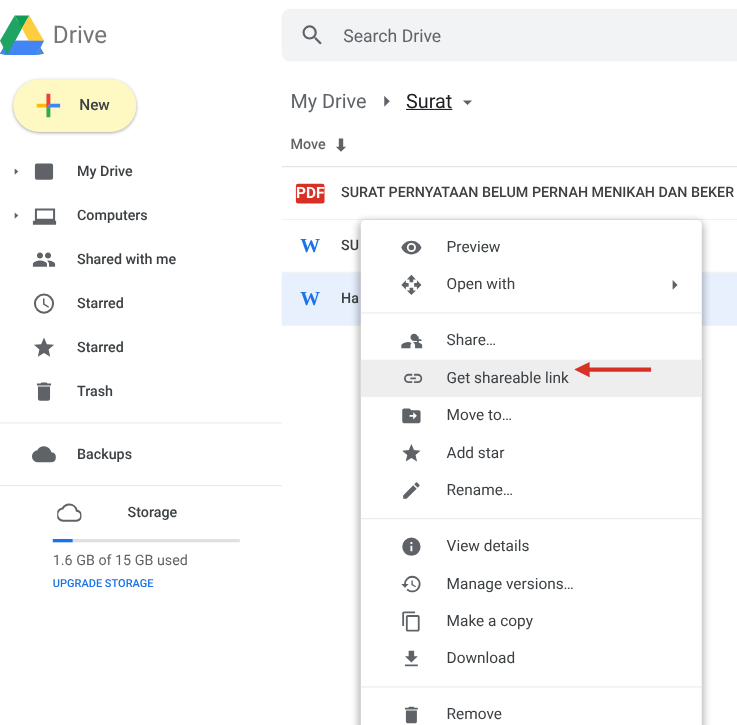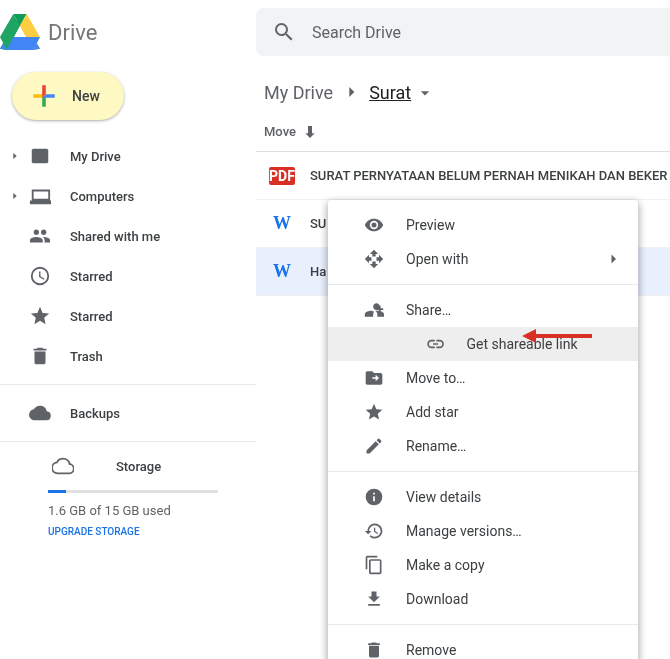--- a/index.html
+++ b/index.html
@@ -32,21 +32,21 @@
   .colhead { display:flex; align-items:center; padding-left:8px; height:40px; border-bottom:1px solid #e0e0e0; font-size:13px; color:#5f6368; font-weight:500;}
   .colhead svg { margin-left:6px; fill:#5f6368;}
   .row { display:flex; align-items:center; height:48px; padding-left:16px; border-bottom:1px solid #f1f1f1; cursor:pointer;}
   .row .ficon { width:20px; height:20px; display:flex; align-items:center; justify-content:center;}
   .row .fname { margin-left:18px; font-size:13px; color:#3c4043; font-weight:500; white-space:nowrap; overflow:hidden;}
   .row.sel { background:#e8f0fe; }
   .ctx { position:absolute; left:328px; top:200px; width:310px; background:#fff; border-radius:4px; box-shadow:0 2px 6px 2px rgba(0,0,0,.15), 0 4px 10px rgba(0,0,0,.2); padding:8px 0; }
   .ctx .mi { display:flex; align-items:center; height:34px; padding-left:36px; cursor:pointer; position:relative;}
   .ctx .mi .mic { width:20px; height:20px; fill:#5f6368; display:flex; align-items:center; justify-content:center;}
   .ctx .mi .mil { margin-left:22px; font-size:14px; color:#3c4043;}
-  .ctx .mi.hl { background:#eeeeee;justify-content:center; }
+  .ctx .mi.hl { background:#eeeeee; }
   .ctx .mi .sub { position:absolute; right:16px; fill:#5f6368;}
   .ctx .sep { height:1px; background:#e8eaed; margin:8px 0;}
   .arrow { position:absolute; left:522px; top:326px; }
   .pdf-badge { width:36px; height:18px; background:#d93025; border-radius:2px; color:#fff; font-size:14px; font-weight:700; display:flex; align-items:center; justify-content:center;}
   .w-badge { width:20px; height:20px; color:#1a73e8; font-size:18px; font-weight:700; font-family:Georgia,serif; display:flex; align-items:center; justify-content:center;}
 </style>
 </head>
 <body>
 
 <div class="header">

